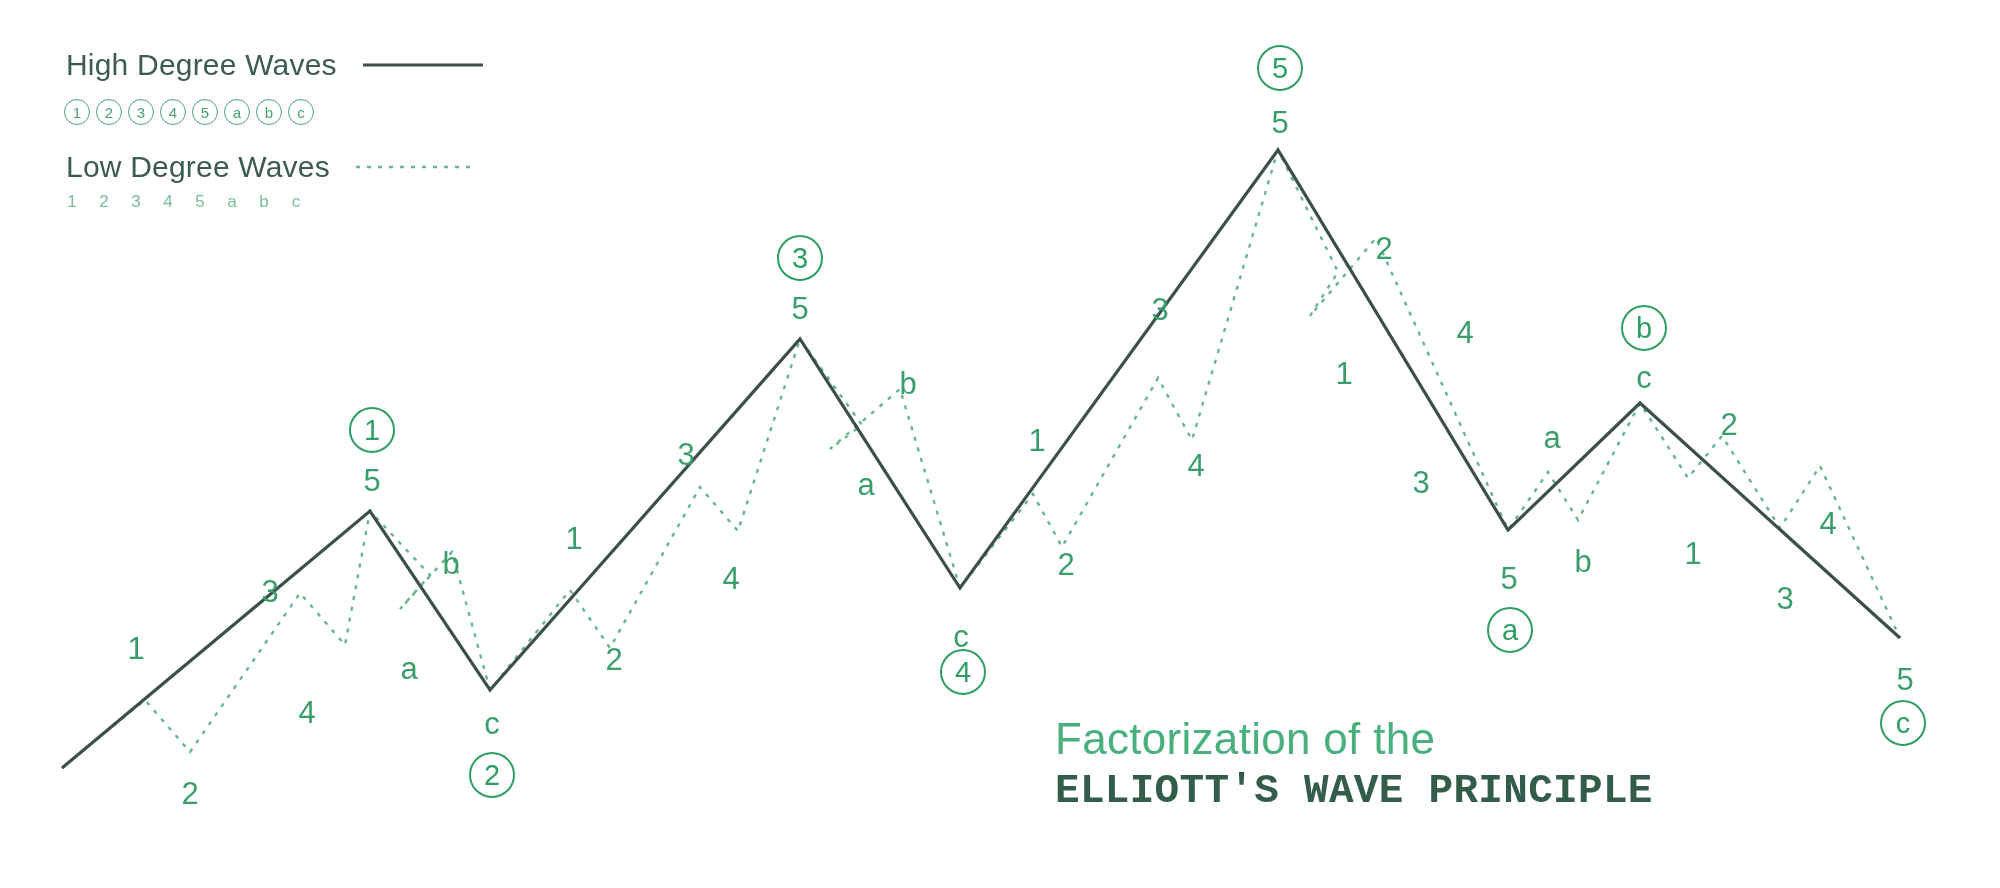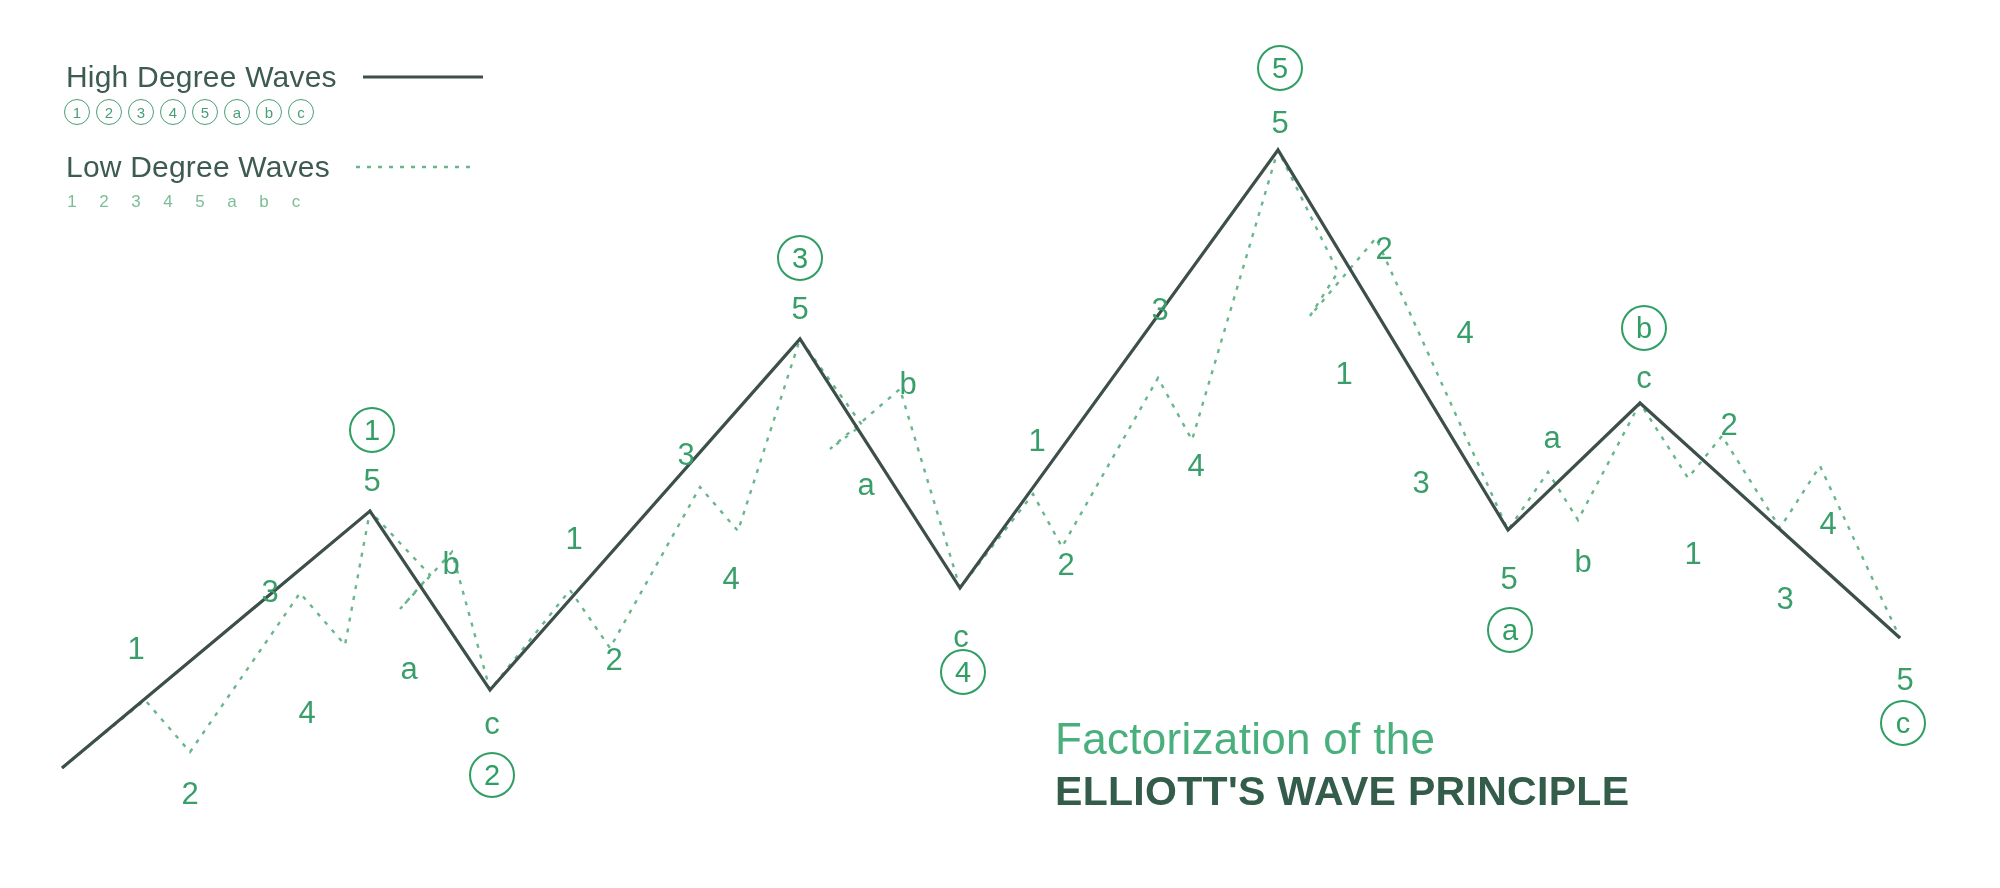--- a/index.html
+++ b/index.html
@@ -57,21 +57,21 @@
     position: absolute;
     font-family: "Liberation Sans", sans-serif;
     font-size: 30px;
     color: #3d5b51;
     white-space: nowrap;
     letter-spacing: 0.2px;
   }
   .legend-hi-row {
     position: absolute;
     left: 66px;
-    top: 60px;
+    top: 48px;
     display: flex;
     align-items: center;
   }
   .legend-lo-row {
     position: absolute;
     left: 66px;
     top: 150px;
     display: flex;
     align-items: center;
     justify-content: flex-end;
@@ -155,21 +155,21 @@
     top: 712px;
   }
   .title-line1 {
     font-family: "Liberation Sans", sans-serif;
     font-size: 44px;
     color: #49b07d;
     letter-spacing: 0.3px;
     line-height: 1.22;
   }
   .title-line2 {
-    font-family: Liberation Sans, sans-serif;
+    font-family: Liberation Mono, monospace;
     font-size: 41px;
     font-weight: bold;
     color: #335c4a;
     letter-spacing: 0.3px;
     line-height: 1.25;
   }
 </style>
 </head>
 <body>
 

